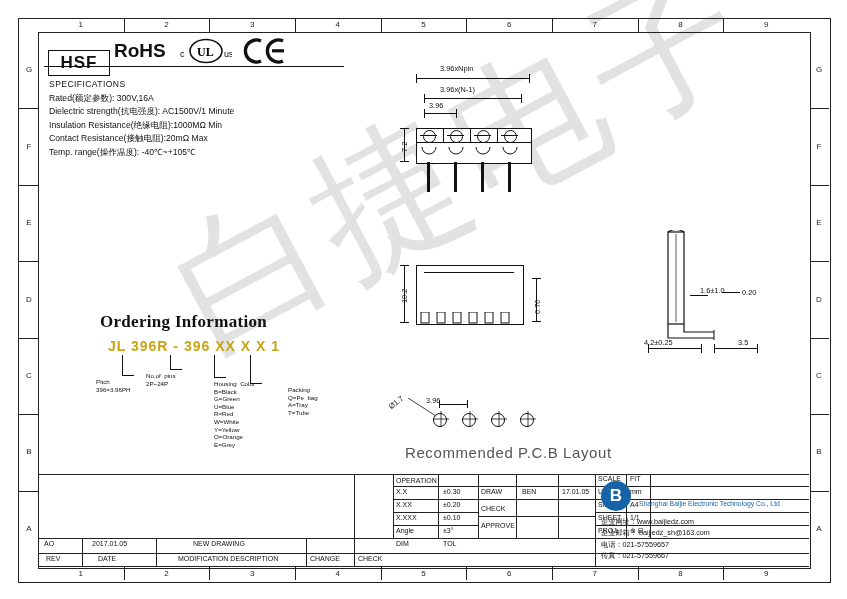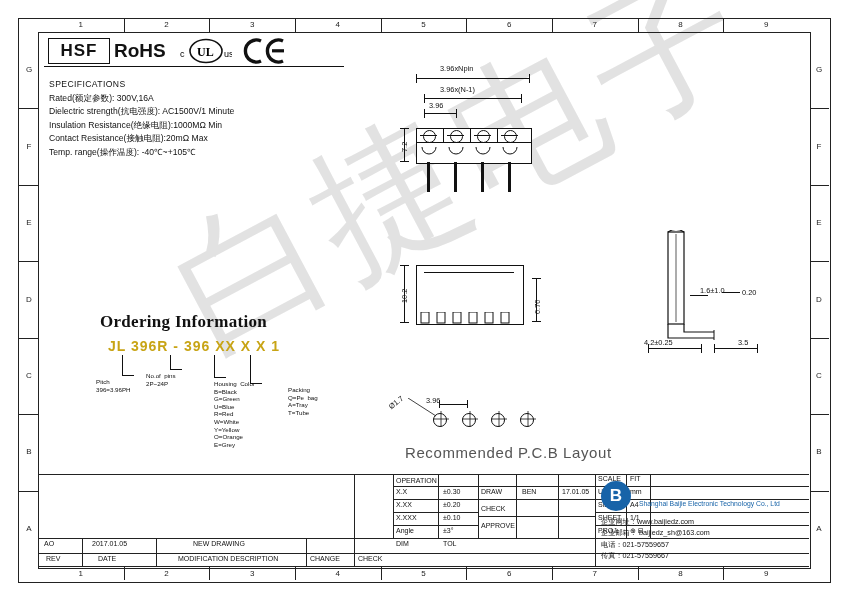--- a/index.html
+++ b/index.html
@@ -5,21 +5,21 @@
   html,body{margin:0;padding:0;background:#000;}
   #page{position:relative;width:847px;height:599px;background:#fff;overflow:hidden;
         font-family:"Liberation Sans",sans-serif;color:#111;}
   
   .frame-outer{position:absolute;left:18px;top:18px;width:811px;height:563px;border:1px solid #222;}
   .frame-inner{position:absolute;left:38px;top:32px;width:771px;height:535px;border:1.5px solid #222;}
   
   .ruler-num{position:absolute;font-size:8px;color:#222;text-align:center;width:14px;}
   .tick{position:absolute;background:#222;}
   
-  .hsf-box{position:absolute;left:48px;top:38px;width:60px;height:24px;border:1.6px solid #111;
+  .hsf-box{position:absolute;left:48px;top:50px;width:60px;height:24px;border:1.6px solid #111;
            display:flex;align-items:center;justify-content:center;font-weight:bold;font-size:17px;letter-spacing:1px;}
   .rohs{position:absolute;left:114px;top:40px;font-size:19px;font-weight:bold;letter-spacing:0px;}
   .ul-mark{position:absolute;left:180px;top:38px;width:52px;height:26px;}
   .ce-mark{position:absolute;left:243px;top:38px;font-size:22px;font-weight:bold;}
   .spec{position:absolute;left:49px;top:70px;width:330px;font-size:8.6px;line-height:13.6px;color:#111;margin-top:8px;}
   .spec .hd{letter-spacing:.4px;}
   .mat{position:absolute;left:49px;top:198px;width:340px;font-size:8.6px;line-height:13.6px;}
   .order-title{position:absolute;left:100px;top:312px;font-family:"Liberation Serif",serif;
                font-size:17px;font-weight:bold;letter-spacing:.3px;}
   .order-code{position:absolute;left:108px;top:338px;font-size:14px;font-weight:bold;color:#c8a415;letter-spacing:1px;}

